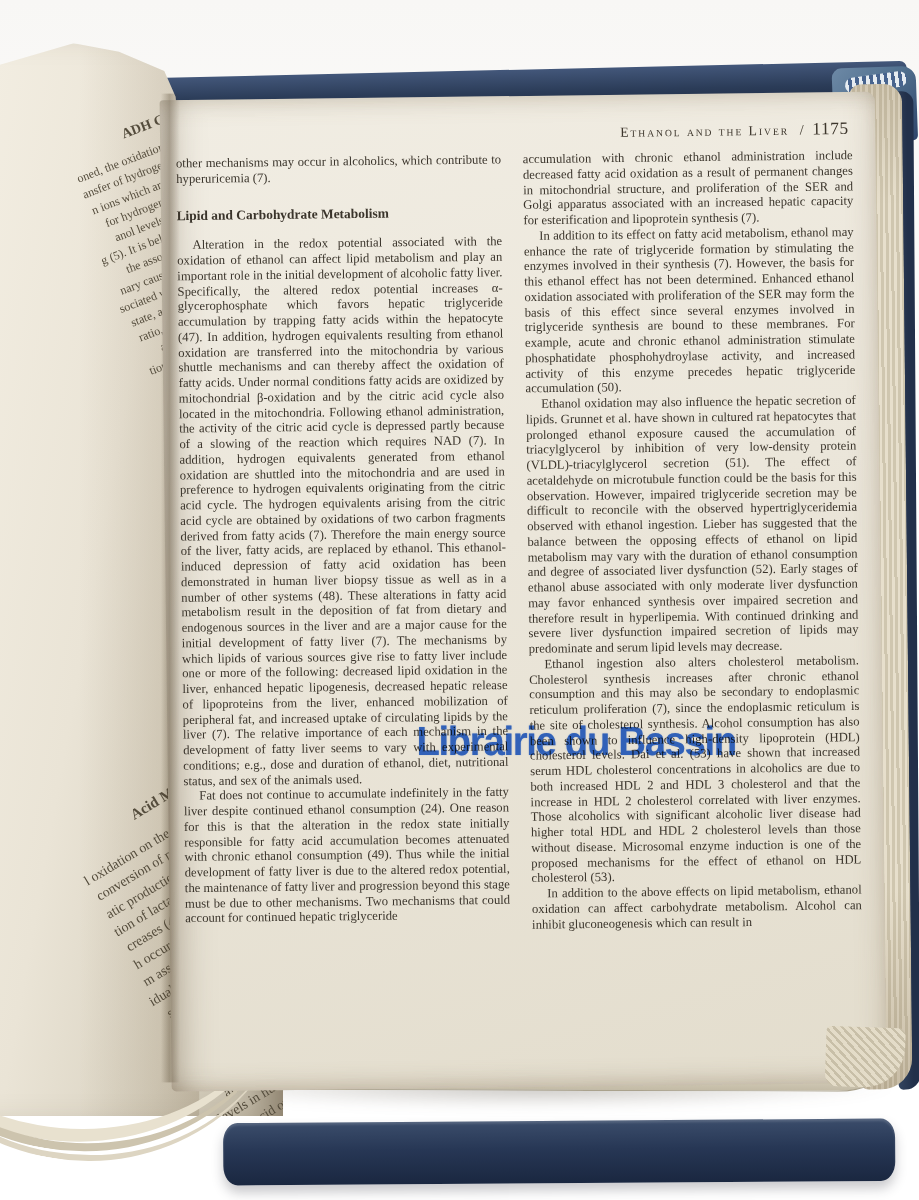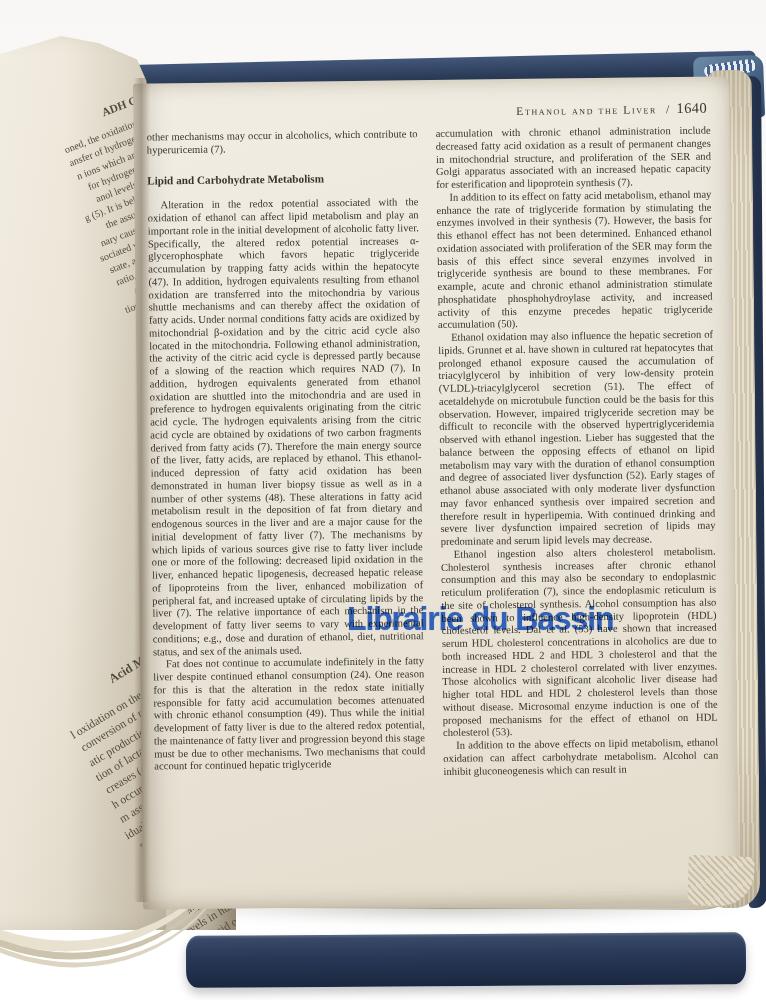--- a/index.html
+++ b/index.html
@@ -163,21 +163,21 @@
           <div class="vline">ric acid concentration. In addition</div>
         </div>
     </div>
   </div>
   <div class="curl-arc arc1"></div>
   <div class="curl-arc arc2"></div>
   <div class="curl-arc arc3"></div>
 
   <div class="right-page">
     <div class="page-header">
-      <span class="running-title">Ethanol and the Liver</span><span class="hdr-sep">/</span><span class="page-number">1640</span>
+      <span class="running-title">Ethanol and the Liver</span><span class="hdr-sep">/</span><span class="page-number">1175</span>
     </div>
     <div class="columns">
       <div class="col col-left">
         <p class="para no-indent">other mechanisms may occur in alcoholics, which contribute to hyperuricemia (7).</p>
         <div class="section-heading">Lipid and Carbohydrate Metabolism</div>
         <div>
             <p class="para">Alteration in the redox potential associated with the oxidation of ethanol can affect lipid metabolism and play an important role in the initial development of alcoholic fatty liver. Specifically, the altered redox potential increases α-glycerophosphate which favors hepatic triglyceride accumulation by trapping fatty acids within the hepatocyte (47). In addition, hydrogen equivalents resulting from ethanol oxidation are transferred into the mitochondria by various shuttle mechanisms and can thereby affect the oxidation of fatty acids. Under normal conditions fatty acids are oxidized by mitochondrial β-oxidation and by the citric acid cycle also located in the mitochondria. Following ethanol administration, the activity of the citric acid cycle is depressed partly because of a slowing of the reaction which requires NAD (7). In addition, hydrogen equivalents generated from ethanol oxidation are shuttled into the mitochondria and are used in preference to hydrogen equivalents originating from the citric acid cycle. The hydrogen equivalents arising from the citric acid cycle are obtained by oxidations of two carbon fragments derived from fatty acids (7). Therefore the main energy source of the liver, fatty acids, are replaced by ethanol. This ethanol-induced depression of fatty acid oxidation has been demonstrated in human liver biopsy tissue as well as in a number of other systems (48). These alterations in fatty acid metabolism result in the deposition of fat from dietary and endogenous sources in the liver and are a major cause for the initial development of fatty liver (7). The mechanisms by which lipids of various sources give rise to fatty liver include one or more of the following: decreased lipid oxidation in the liver, enhanced hepatic lipogenesis, decreased hepatic release of lipoproteins from the liver, enhanced mobilization of peripheral fat, and increased uptake of circulating lipids by the liver (7). The relative importance of each mechanism in the development of fatty liver seems to vary with experimental conditions; e.g., dose and duration of ethanol, diet, nutritional status, and sex of the animals used.</p>
             <p class="para">Fat does not continue to accumulate indefinitely in the fatty liver despite continued ethanol consumption (24). One reason for this is that the alteration in the redox state initially responsible for fatty acid accumulation becomes attenuated with chronic ethanol consumption (49). Thus while the initial development of fatty liver is due to the altered redox potential, the maintenance of fatty liver and progression beyond this stage must be due to other mechanisms. Two mechanisms that could account for continued hepatic triglyceride</p>
           </div>
       </div>

